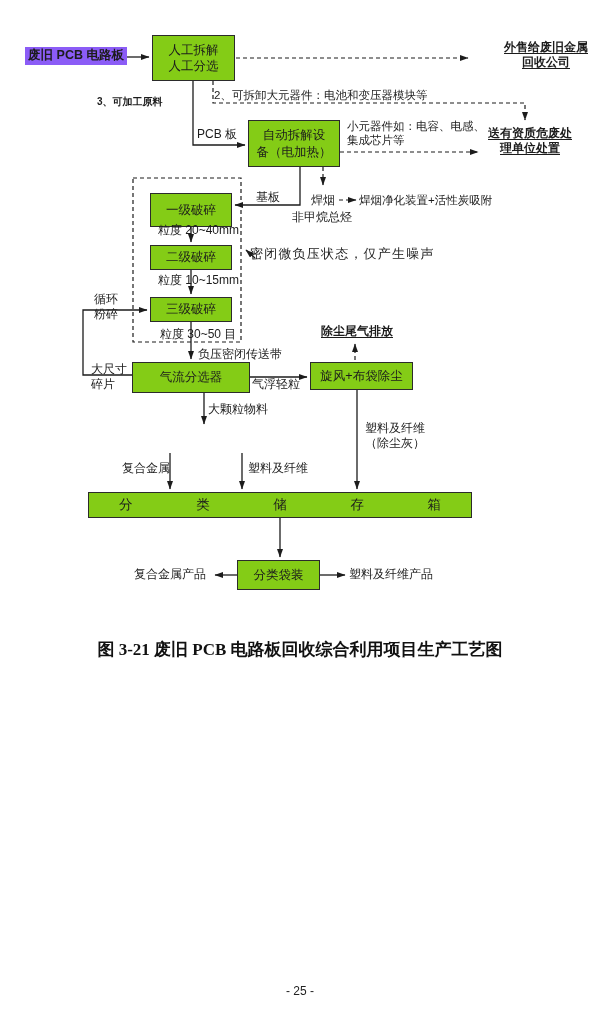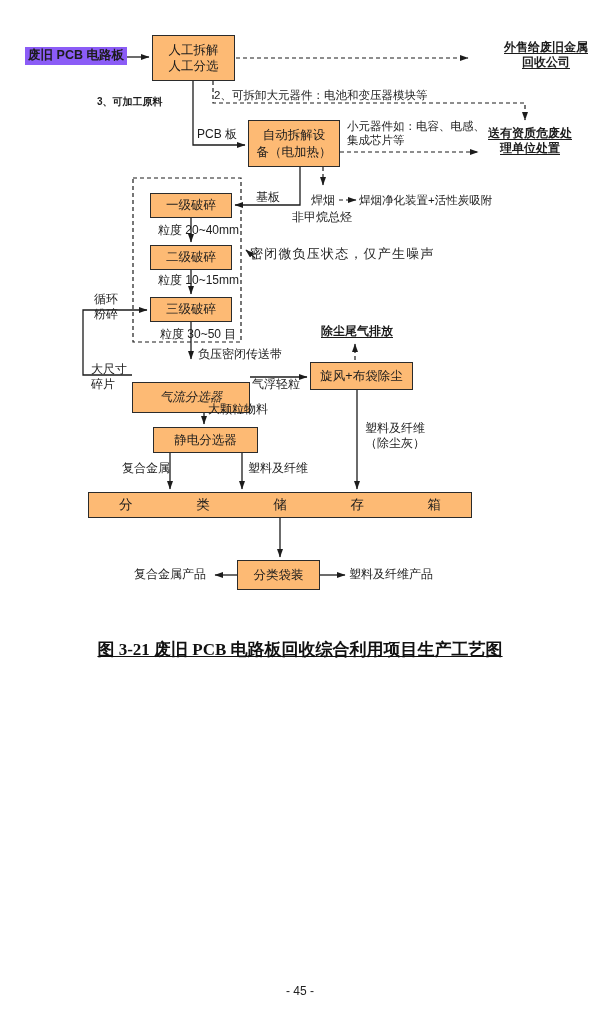--- a/index.html
+++ b/index.html
@@ -3,40 +3,40 @@
 <meta charset="utf-8">
 <style>
   html,body{margin:0;padding:0;background:#ffffff;}
   .page{
     position:relative;width:600px;height:1009px;background:#ffffff;
     font-family:"Liberation Sans","DejaVu Sans",sans-serif;color:#1c1c1c;
     overflow:hidden;
   }
   svg.wires{position:absolute;left:0;top:0;width:600px;height:1009px;}
   .node{
-    position:absolute;border:1.4px solid #2b2b2b;background:#fdba74;
+    position:absolute;border:1.4px solid #2b2b2b;background:#84cc16;
     display:flex;align-items:center;justify-content:center;text-align:center;
     font-size:12.5px;line-height:1.3;white-space:pre-line;box-sizing:border-box;
   }
   .lbl{position:absolute;font-size:12px;line-height:1.25;white-space:pre-line;}
   .sm{font-size:11.5px;}
   .b{font-weight:bold;}
   .u{text-decoration:underline;text-underline-offset:2px;font-weight:bold;}
   .ctr{text-align:center;}
   .src{
     background:#8b5cf6;font-weight:bold;font-size:12.5px;
     display:flex;align-items:center;justify-content:center;margin-left:8px;
   }
   .storage{display:flex;justify-content:space-between;align-items:center;
     padding:0 30px;font-size:13.5px;box-sizing:border-box;}
   .sealed{font-size:13px;letter-spacing:1.2px;}
   .caption{
     position:absolute;left:0;top:638;width:600px;text-align:center;
     font-family:"Liberation Serif","DejaVu Serif",serif;
-    font-weight:bold;font-size:17px;color:#111;text-decoration:underline;
+    font-weight:bold;font-size:17px;color:#111;
   }
   .pagenum{
     position:absolute;left:0;top:984px;width:600px;text-align:center;
     font-size:12px;color:#222;
   }
   .caption{top:638px;}
 </style>
 </head>
 <body>
 
@@ -76,26 +76,25 @@
       <rect x="133" y="178" width="108" height="164"></rect>
     </g>
   </svg>
 
   <div class="lbl src" style="left:17px;top:47px;width:102px;height:18px;">废旧 PCB 电路板</div>
 
   <div class="node" style="left:152px;top:35px;width:83px;height:46px;">人工拆解
 人工分选</div>
   <div class="node" style="left:248px;top:120px;width:92px;height:47px;">自动拆解设
 备（电加热）</div>
-  <div class="node" style="left:150px;top:193px;width:82px;height:25px;">一级破碎</div>
+  <div class="node" style="left:150px;top:193px;width:82px;height:34px;">一级破碎</div>
   <div class="node" style="left:150px;top:245px;width:82px;height:25px;">二级破碎</div>
   <div class="node" style="left:150px;top:297px;width:82px;height:25px;">三级破碎</div>
-  <div class="node" style="left:132px;top:382px;width:118px;height:31px;font-style:italic;">气流分选器</div>
+  <div class="node" style="left:132px;top:362px;width:118px;height:31px;">气流分选器</div>
   <div class="node" style="left:310px;top:362px;width:103px;height:28px;text-align:center;">旋风+布袋除尘</div>
-  <div class="node" style="left:153px;top:427px;width:105px;height:26px;">静电分选器</div>
 
   <div class="node storage" style="left:88px;top:492px;width:384px;height:26px;">
     <span>分</span>
     <span>类</span>
     <span>储</span>
     <span>存</span>
     <span>箱</span>
   </div>
 
   <div class="node" style="left:237px;top:560px;width:83px;height:30px;">分类袋装</div>
@@ -126,15 +125,15 @@
   <div class="lbl u" style="left:321px;top:324px;">除尘尾气排放</div>
   <div class="lbl" style="left:208px;top:402px;">大颗粒物料</div>
   <div class="lbl" style="left:122px;top:461px;">复合金属</div>
   <div class="lbl" style="left:248px;top:461px;">塑料及纤维</div>
   <div class="lbl" style="left:365px;top:421px;">塑料及纤维
 （除尘灰）</div>
   <div class="lbl" style="left:134px;top:567px;">复合金属产品</div>
   <div class="lbl" style="left:349px;top:567px;">塑料及纤维产品</div>
 
   <div class="caption">图 3-21 废旧 PCB 电路板回收综合利用项目生产工艺图</div>
-  <div class="pagenum">- 45 -</div>
+  <div class="pagenum">- 25 -</div>
 
 </div>
 
 </body></html>

